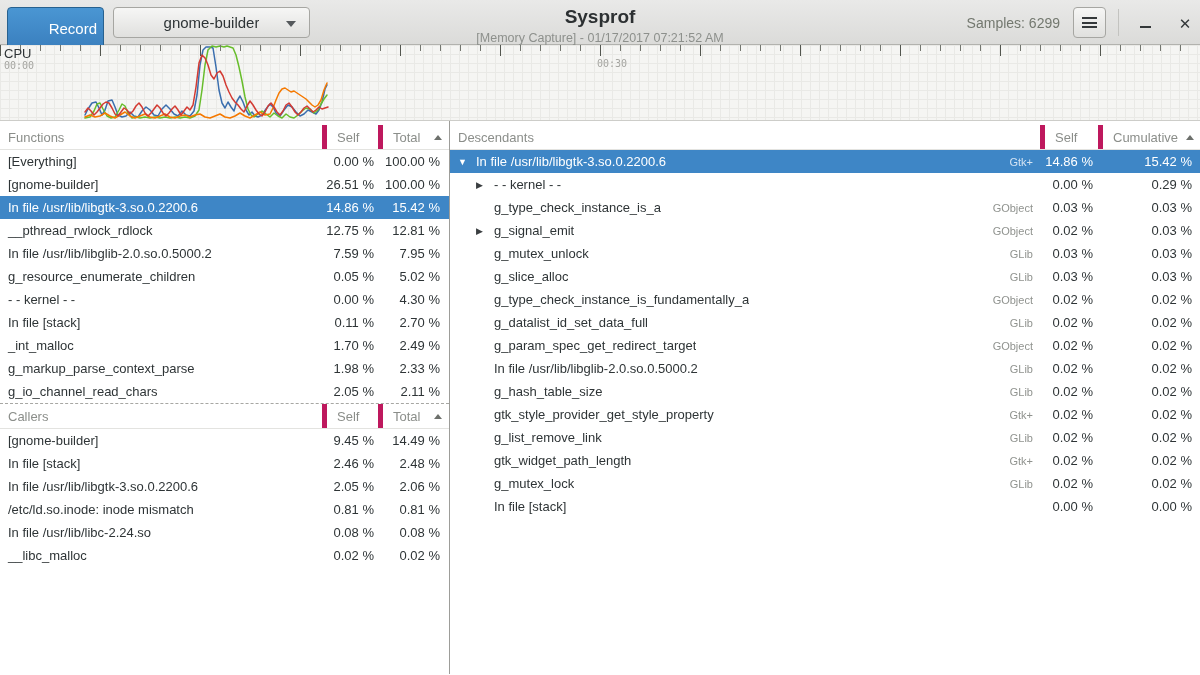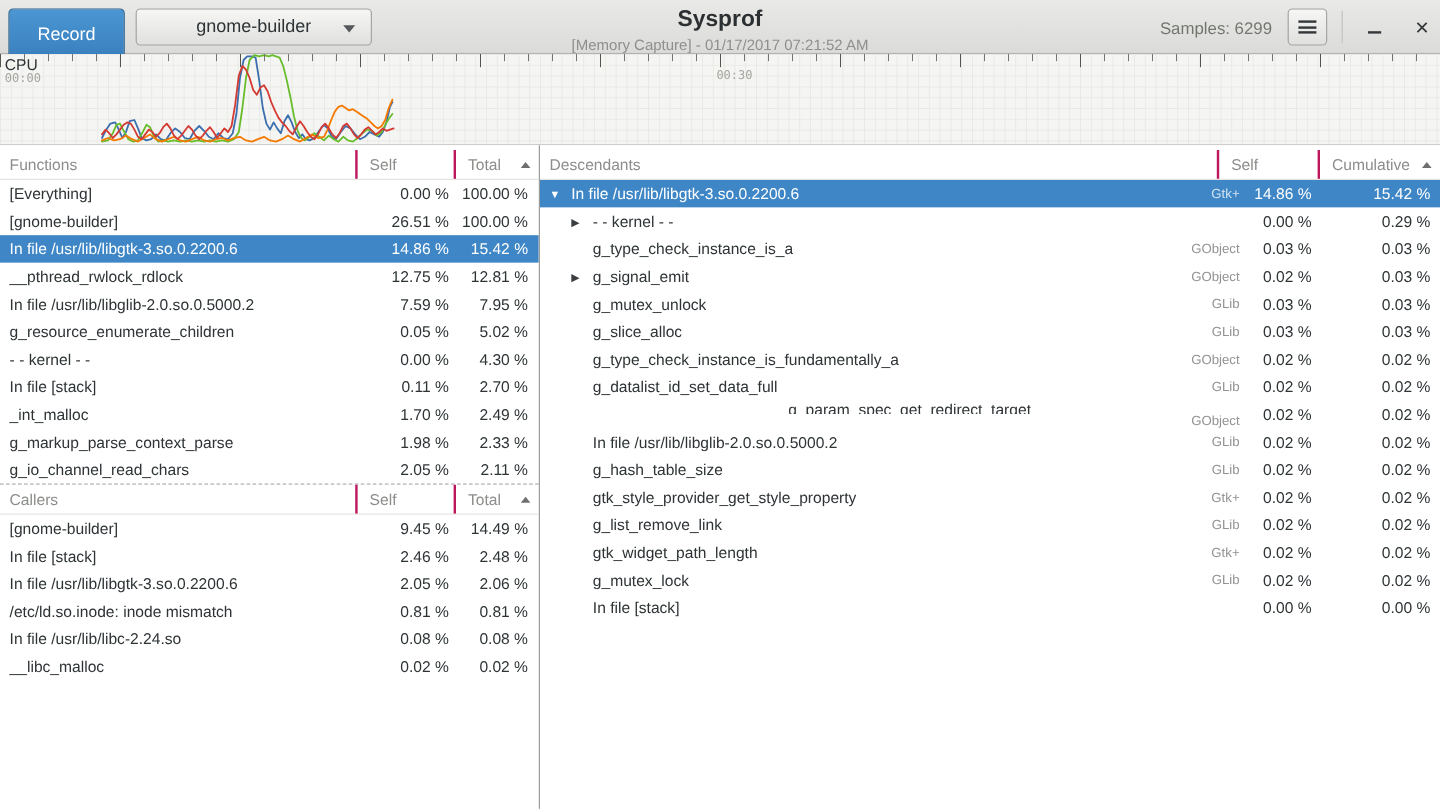--- a/index.html
+++ b/index.html
@@ -14,21 +14,21 @@
   
   .titlebar {
     position:relative; height:45px;
     background:linear-gradient(#e9e9e8,#dbdbd9);
     border-bottom:1px solid #b2b2ae;
   }
   .btn-record {
     position:absolute; left:7px; top:7px; width:97px; height:42px;
     background:linear-gradient(#4a96d3,#3a7fbe);
     border:1px solid #27618f; border-radius:4px;
-    color:#fff; font-size:15px;
+    color:#fff; font-size:15px;text-align:right;
   }
   .combo {
     position:absolute; left:113px; top:7px; width:197px; height:31px;
     background:linear-gradient(#f6f6f5,#e0e0de);
     border:1px solid #a6a6a2; border-radius:4px;
     font-size:15px; color:#2e3436;
     display:flex; align-items:center; justify-content:center;
   }
   .combo-arrow {
     position:absolute; right:13px; top:13px; width:0; height:0;
@@ -83,21 +83,21 @@
   
   .content { position:relative; height:553px; background:#fff; }
   .panel { position:absolute; top:4px; bottom:0; overflow:hidden; }
   .panel.left { left:0; width:449px; }
   .panel.right { left:450px; right:0; }
   .vdivider { position:absolute; left:449px; top:0; bottom:0; width:1px; background:#9d9d99; }
 
   .thead { display:flex; height:25px; background:#fff; border-bottom:1px solid #e3e3e0;
     color:#8b8e8a; }
   .th { display:flex; align-items:center; height:100%; }
-  .th + .th { border-left:2px solid #be185d;margin-left:26px; }
+  .th + .th { border-left:5px solid #be185d; }
   .th.name { flex:1; padding-left:8px; }
   .th.val { padding-left:10px; }
   .th.sorted { justify-content:space-between; padding-right:7px;padding-left:10px; }
   .sort-arrow { width:0; height:0; border-left:4px solid transparent;
     border-right:4px solid transparent; border-bottom:5px solid #6d706c; margin-left:8px; }
 
   .lt .th.self  { width:56px; }
   .lt .th.total { width:71px; }
   .rt .th.self  { width:58px; }
   .rt .th.total { width:102px; }
@@ -357,21 +357,21 @@
         <div class="row">
           <div class="cell name" style="padding-left: 26px;">
             <span class="expander"></span>
             <span class="fn-label">g_datalist_id_set_data_full</span>
             <span class="category">GLib</span>
           </div>
           <div class="cell val self">0.02 %</div>
           <div class="cell val total">0.02 %</div>
         </div>
         <div class="row">
-          <div class="cell name" style="padding-left: 26px; flex-direction: column;">
+          <div class="cell name" style="padding-left: 26px;">
             <span class="expander"></span>
             <span class="fn-label">g_param_spec_get_redirect_target</span>
             <span class="category">GObject</span>
           </div>
           <div class="cell val self">0.02 %</div>
           <div class="cell val total">0.02 %</div>
         </div>
         <div class="row">
           <div class="cell name" style="padding-left: 26px;">
             <span class="expander"></span>

